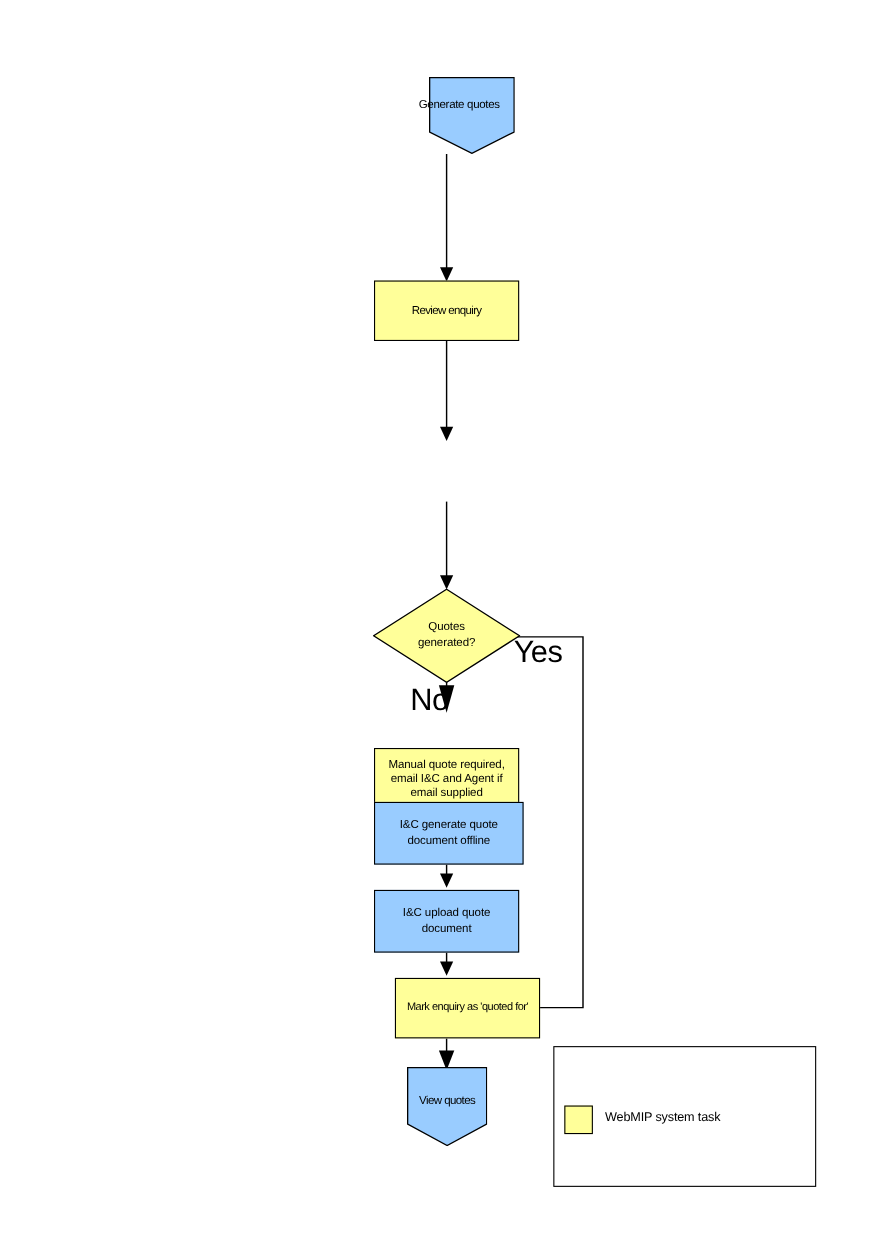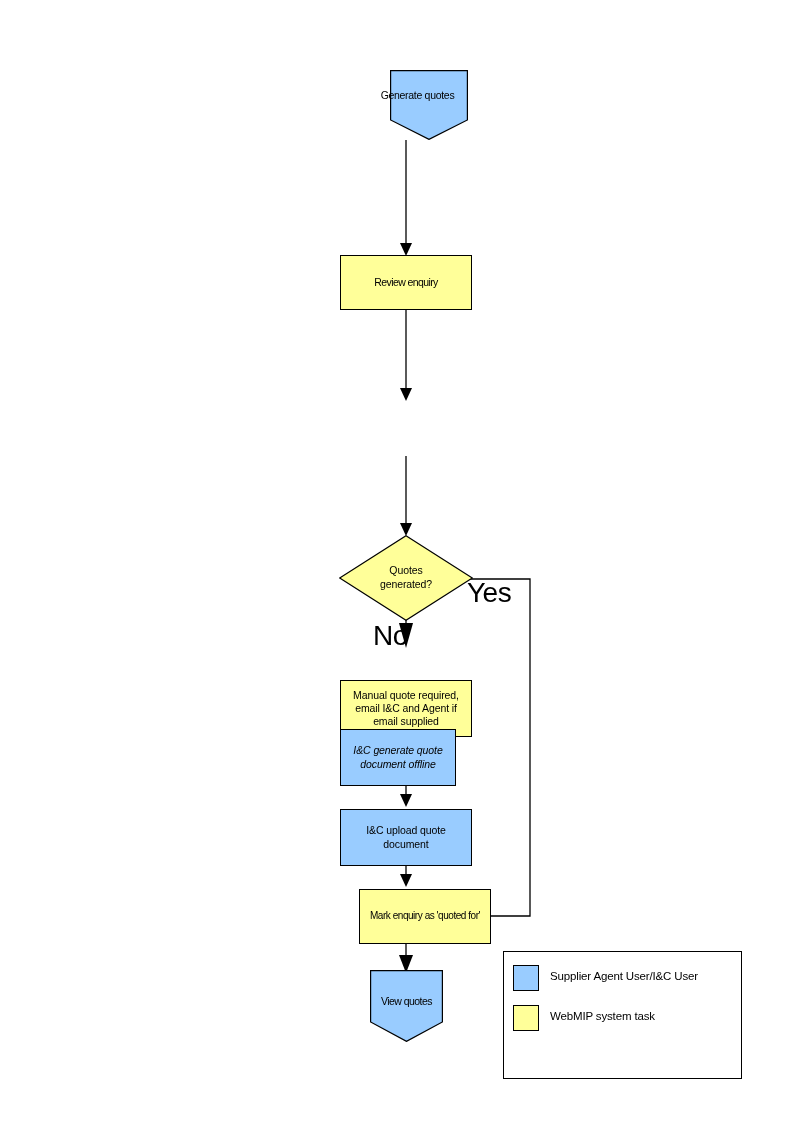--- a/index.html
+++ b/index.html
@@ -219,21 +219,21 @@
   <div class="branch-label" style="left:467px; top:577px;">Yes</div>
 
   <div class="branch-label" style="left:373px; top:620px;">No</div>
 
   <div class="node rect fill-yellow" style="left:340px; top:680px; width:132px; height:57px;">
     <span class="label">Manual quote required,
 email I&amp;C and Agent if
 email supplied</span>
   </div>
 
-  <div class="node rect fill-blue" style="left:340px; top:729px; width:116px; height:57px;font-style:italic;">
+  <div class="node rect fill-blue" style="left:340px; top:729px; width:136px; height:57px;">
     <span class="label">I&amp;C generate quote
 document offline</span>
   </div>
 
   <div class="node rect fill-blue" style="left:340px; top:809px; width:132px; height:57px;">
     <span class="label">I&amp;C upload quote
 document</span>
   </div>
 
   <div class="node rect fill-yellow" style="left:359px; top:889px; width:132px; height:55px;">
@@ -242,24 +242,20 @@
 
   <div class="pentagon-wrap" style="left:370px; top:970px; width:73px; height:72px;">
     <svg class="shape-svg" width="73" height="72" viewBox="0 0 73 72">
       <polygon points="0.6,0.6 72.4,0.6 72.4,52 36.5,71.4 0.6,52" fill="#99ccff" stroke="#000000" stroke-width="1.2"></polygon>
     </svg>
     <span class="label" style="top:25px; letter-spacing:-0.55px;">View quotes</span>
   </div>
 
   <div id="legend">
 
-    <div class="legend-row" style="top:13px;">
-      <span class="legend-swatch" style="background:#99ccff;"></span>
-      <span class="legend-text">Supplier Agent User/I&amp;C User</span>
-    </div>
 
     <div class="legend-row" style="top:53px;">
       <span class="legend-swatch" style="background:#ffff99;"></span>
       <span class="legend-text">WebMIP system task</span>
     </div>
 
 
   </div>
 
 </div>

